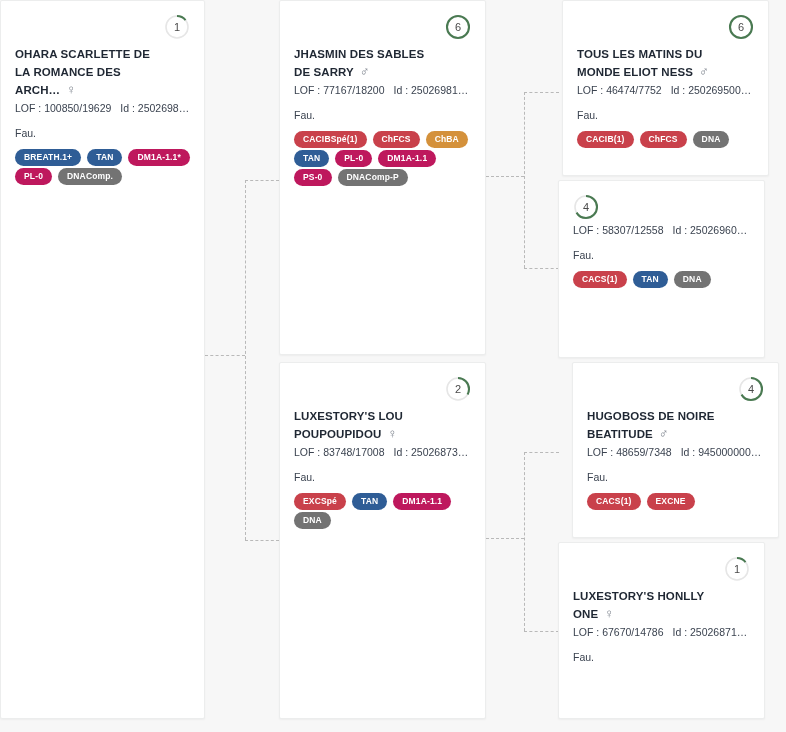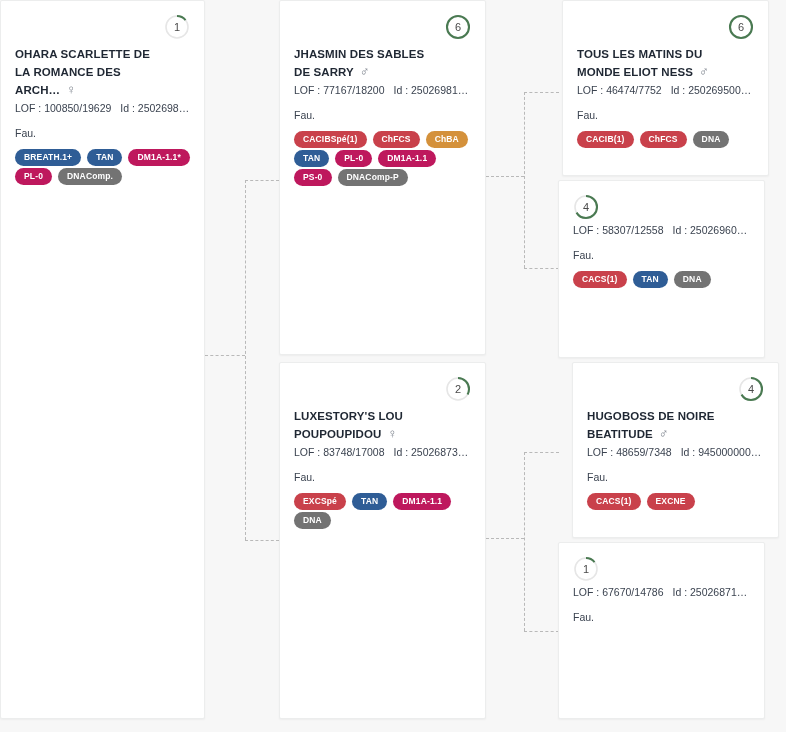--- a/index.html
+++ b/index.html
@@ -298,20 +298,23 @@
     </div>
     <div class="breeder">Fau.</div>
     <div class="badges">
         <span class="badge red">CACS(1)</span>
         <span class="badge red">EXCNE</span>
       </div>
   </div>
 
   <div class="card" style="left:558px; top:542px; width:207px; height:177px;">
     <div class="card-head">
+      <div class="name-wrap">
+        <span class="dog-name">LUXESTORY'S HONLLY ONE</span><span class="sex female">♀</span>
+      </div>
       <div class="ring">
         <svg width="26" height="26" viewBox="0 0 26 26">
           <circle cx="13" cy="13" r="11" fill="none" stroke="#e6e6e6" stroke-width="1.6"></circle>
           <circle class="ring-arc" cx="13" cy="13" r="11" fill="none" stroke="#4a7a52" stroke-width="2.1" stroke-linecap="butt" transform="rotate(-90 13 13)" stroke-dasharray="9.676105373056563 69.11503837897544"></circle>
         </svg>
         <div class="count">1</div>
       </div>
     </div>
     <div class="meta">
       <span class="lof">LOF : 67670/14786</span><span>Id : 25026871024…</span>

